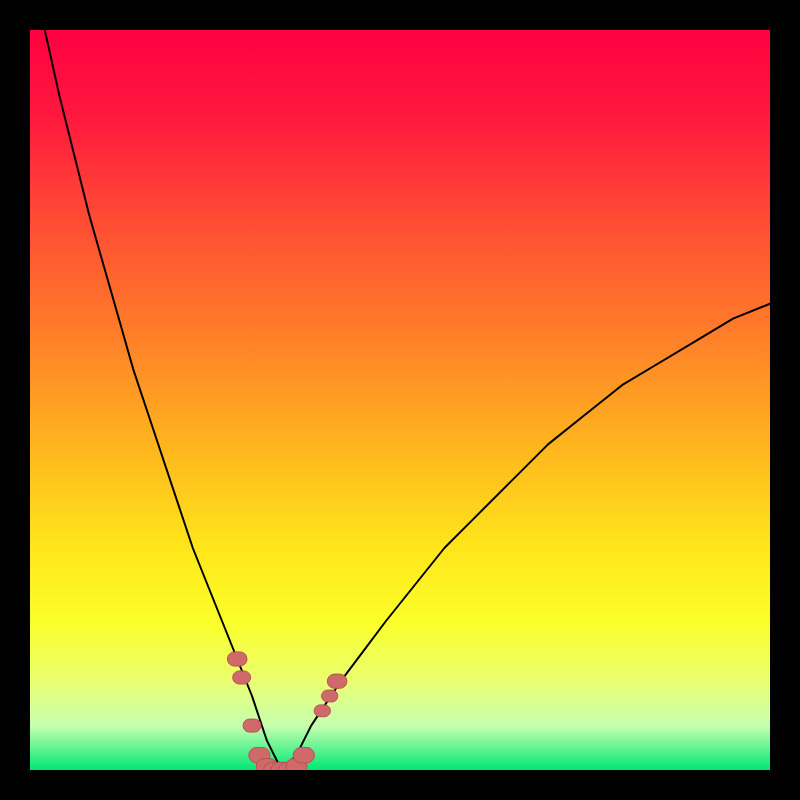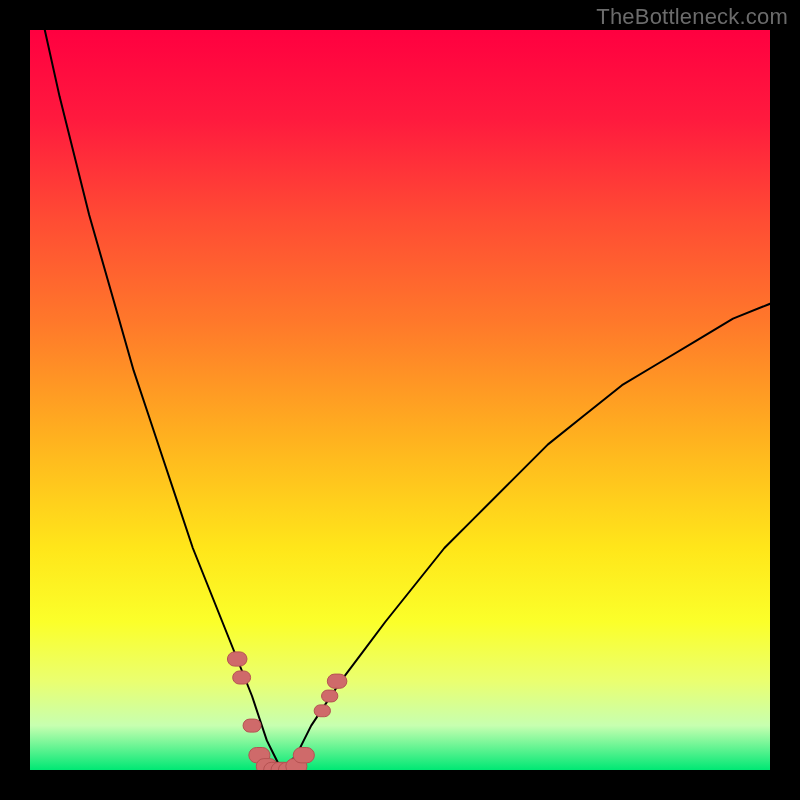--- a/index.html
+++ b/index.html
@@ -40,21 +40,20 @@
   .plot svg {
     display: block;
     width: 740px;
     height: 740px;
   }
 </style>
 </head>
 <body>
 <div class="frame">
 
-  <div class="watermark">TheBottleneck.com</div>
 
   <div class="plot">
     <svg viewBox="0 0 740 740">
       <defs>
         <linearGradient id="bg" x1="0" y1="0" x2="0" y2="1">
           <stop id="g0" offset="0%" stop-color="#ff0040"></stop>
           <stop id="g1" offset="12%" stop-color="#ff1a3e"></stop>
           <stop id="g2" offset="25%" stop-color="#ff4a34"></stop>
           <stop id="g3" offset="40%" stop-color="#ff7a2a"></stop>
           <stop id="g4" offset="55%" stop-color="#ffb11f"></stop>

